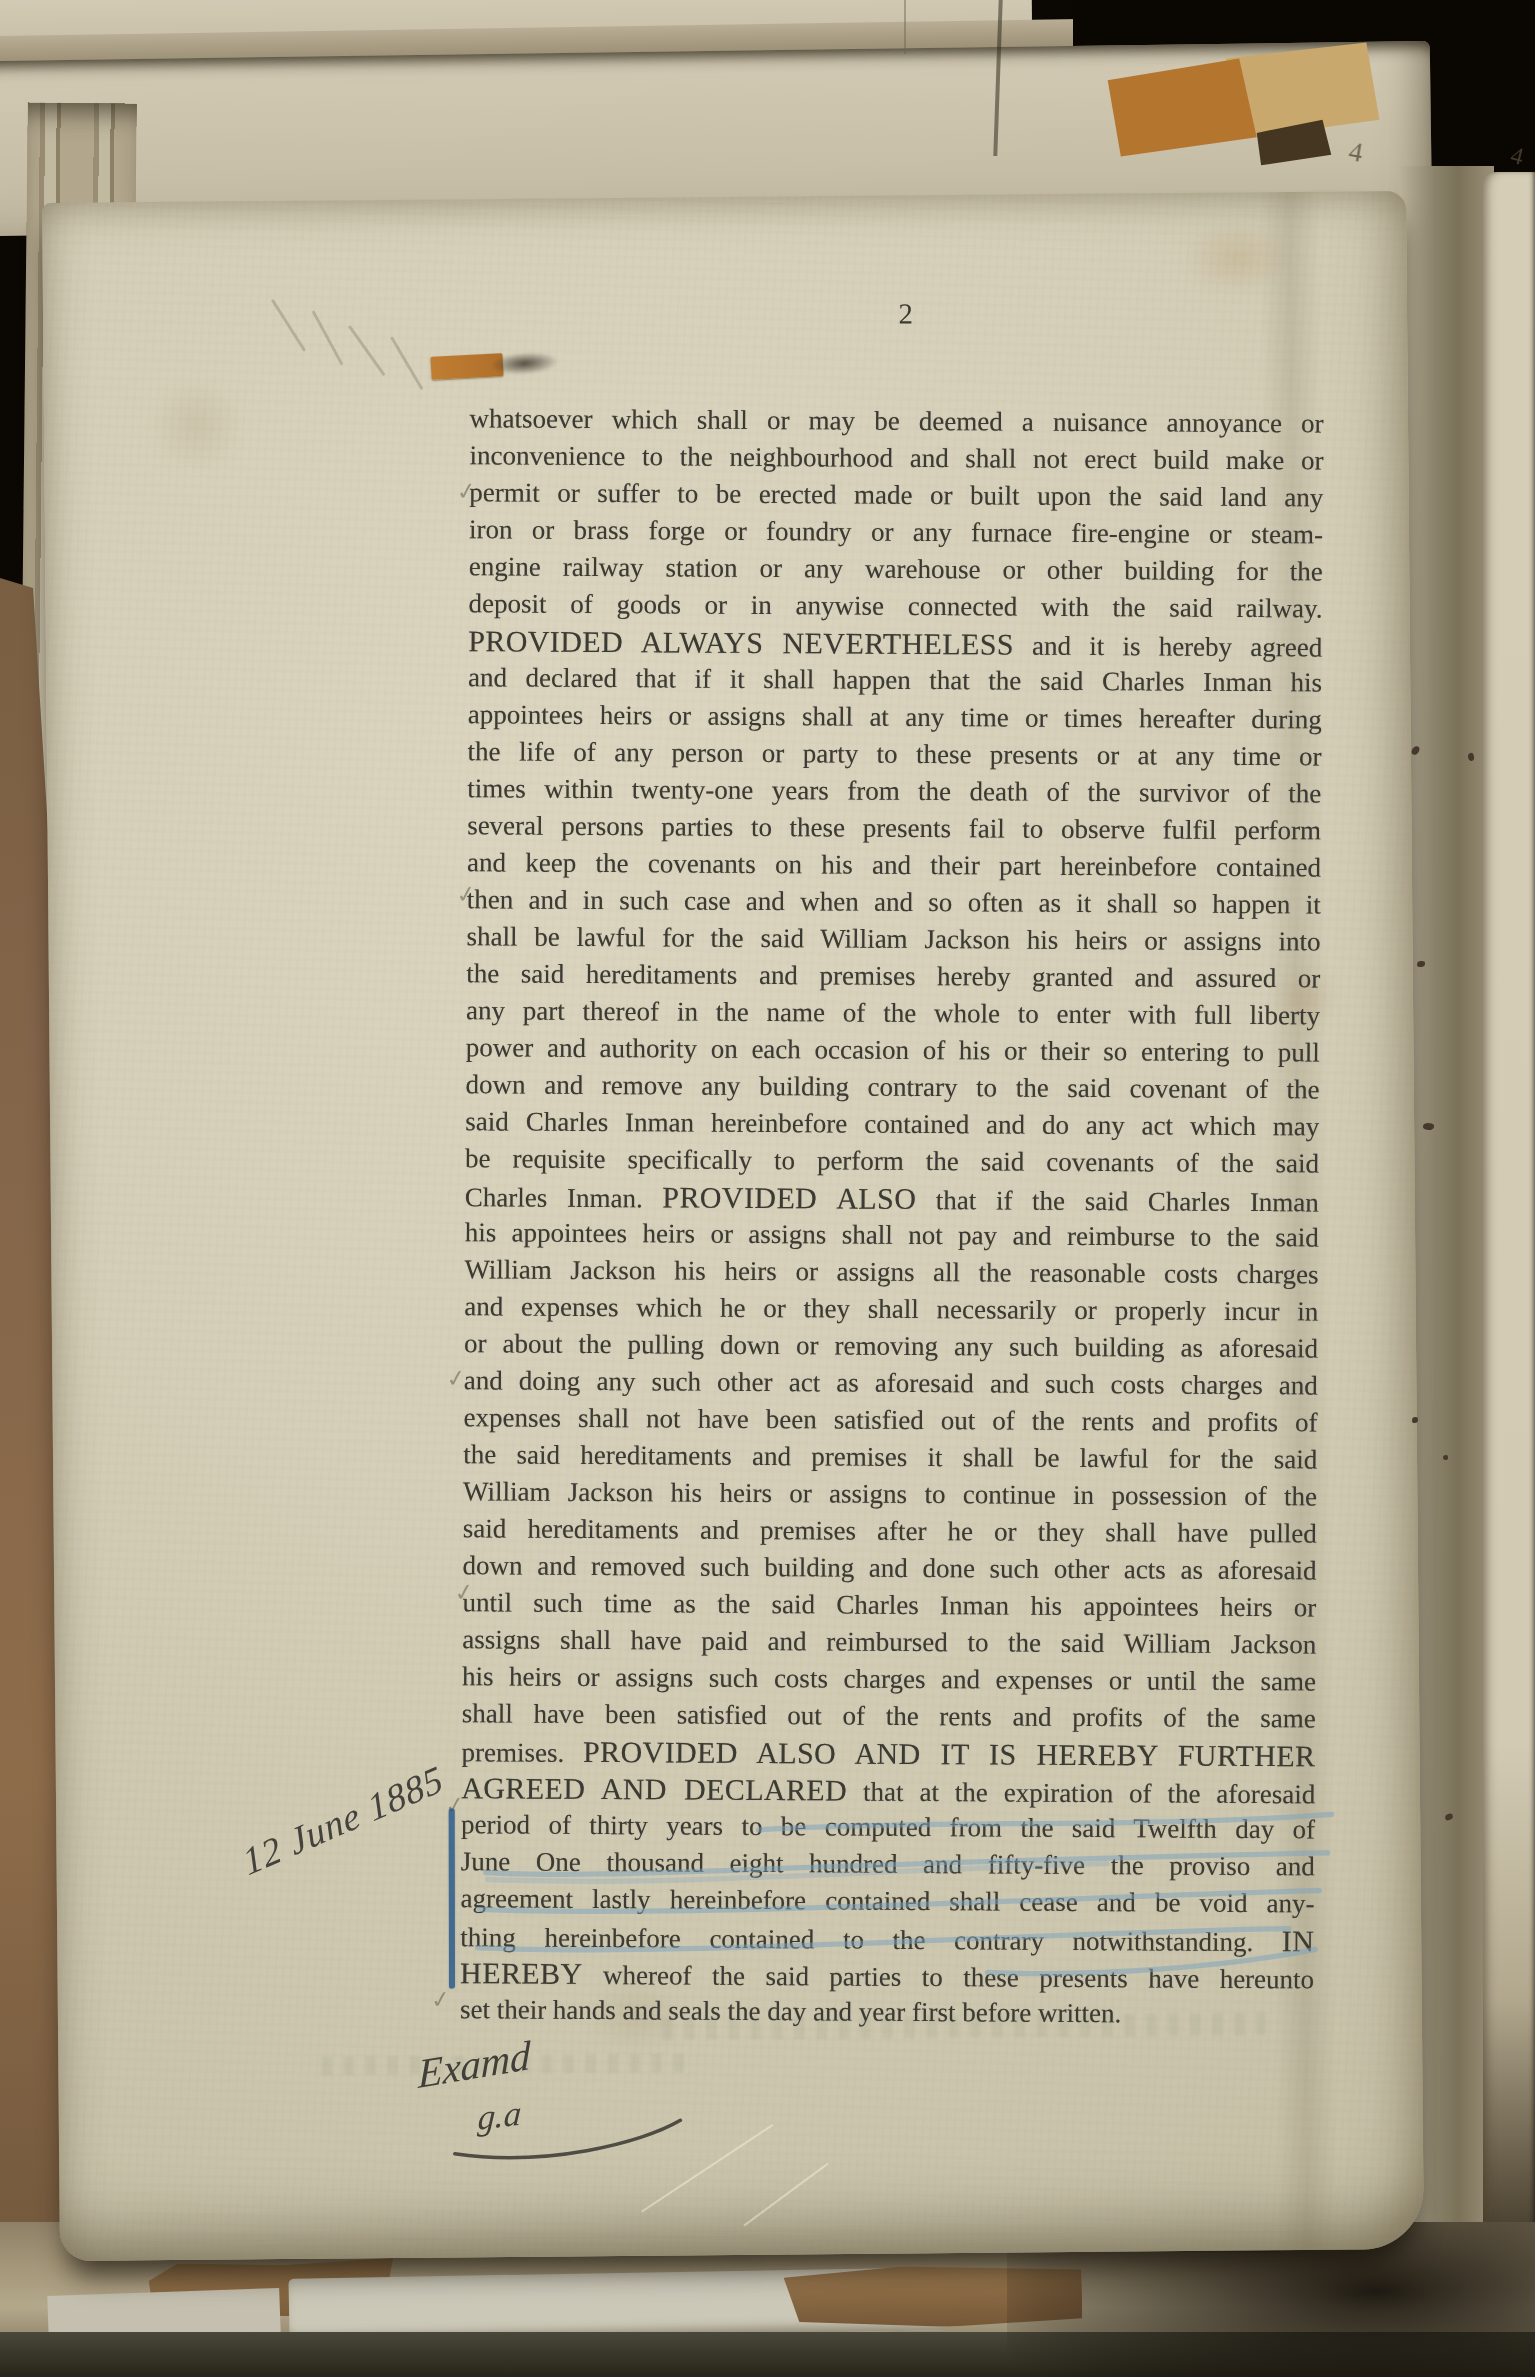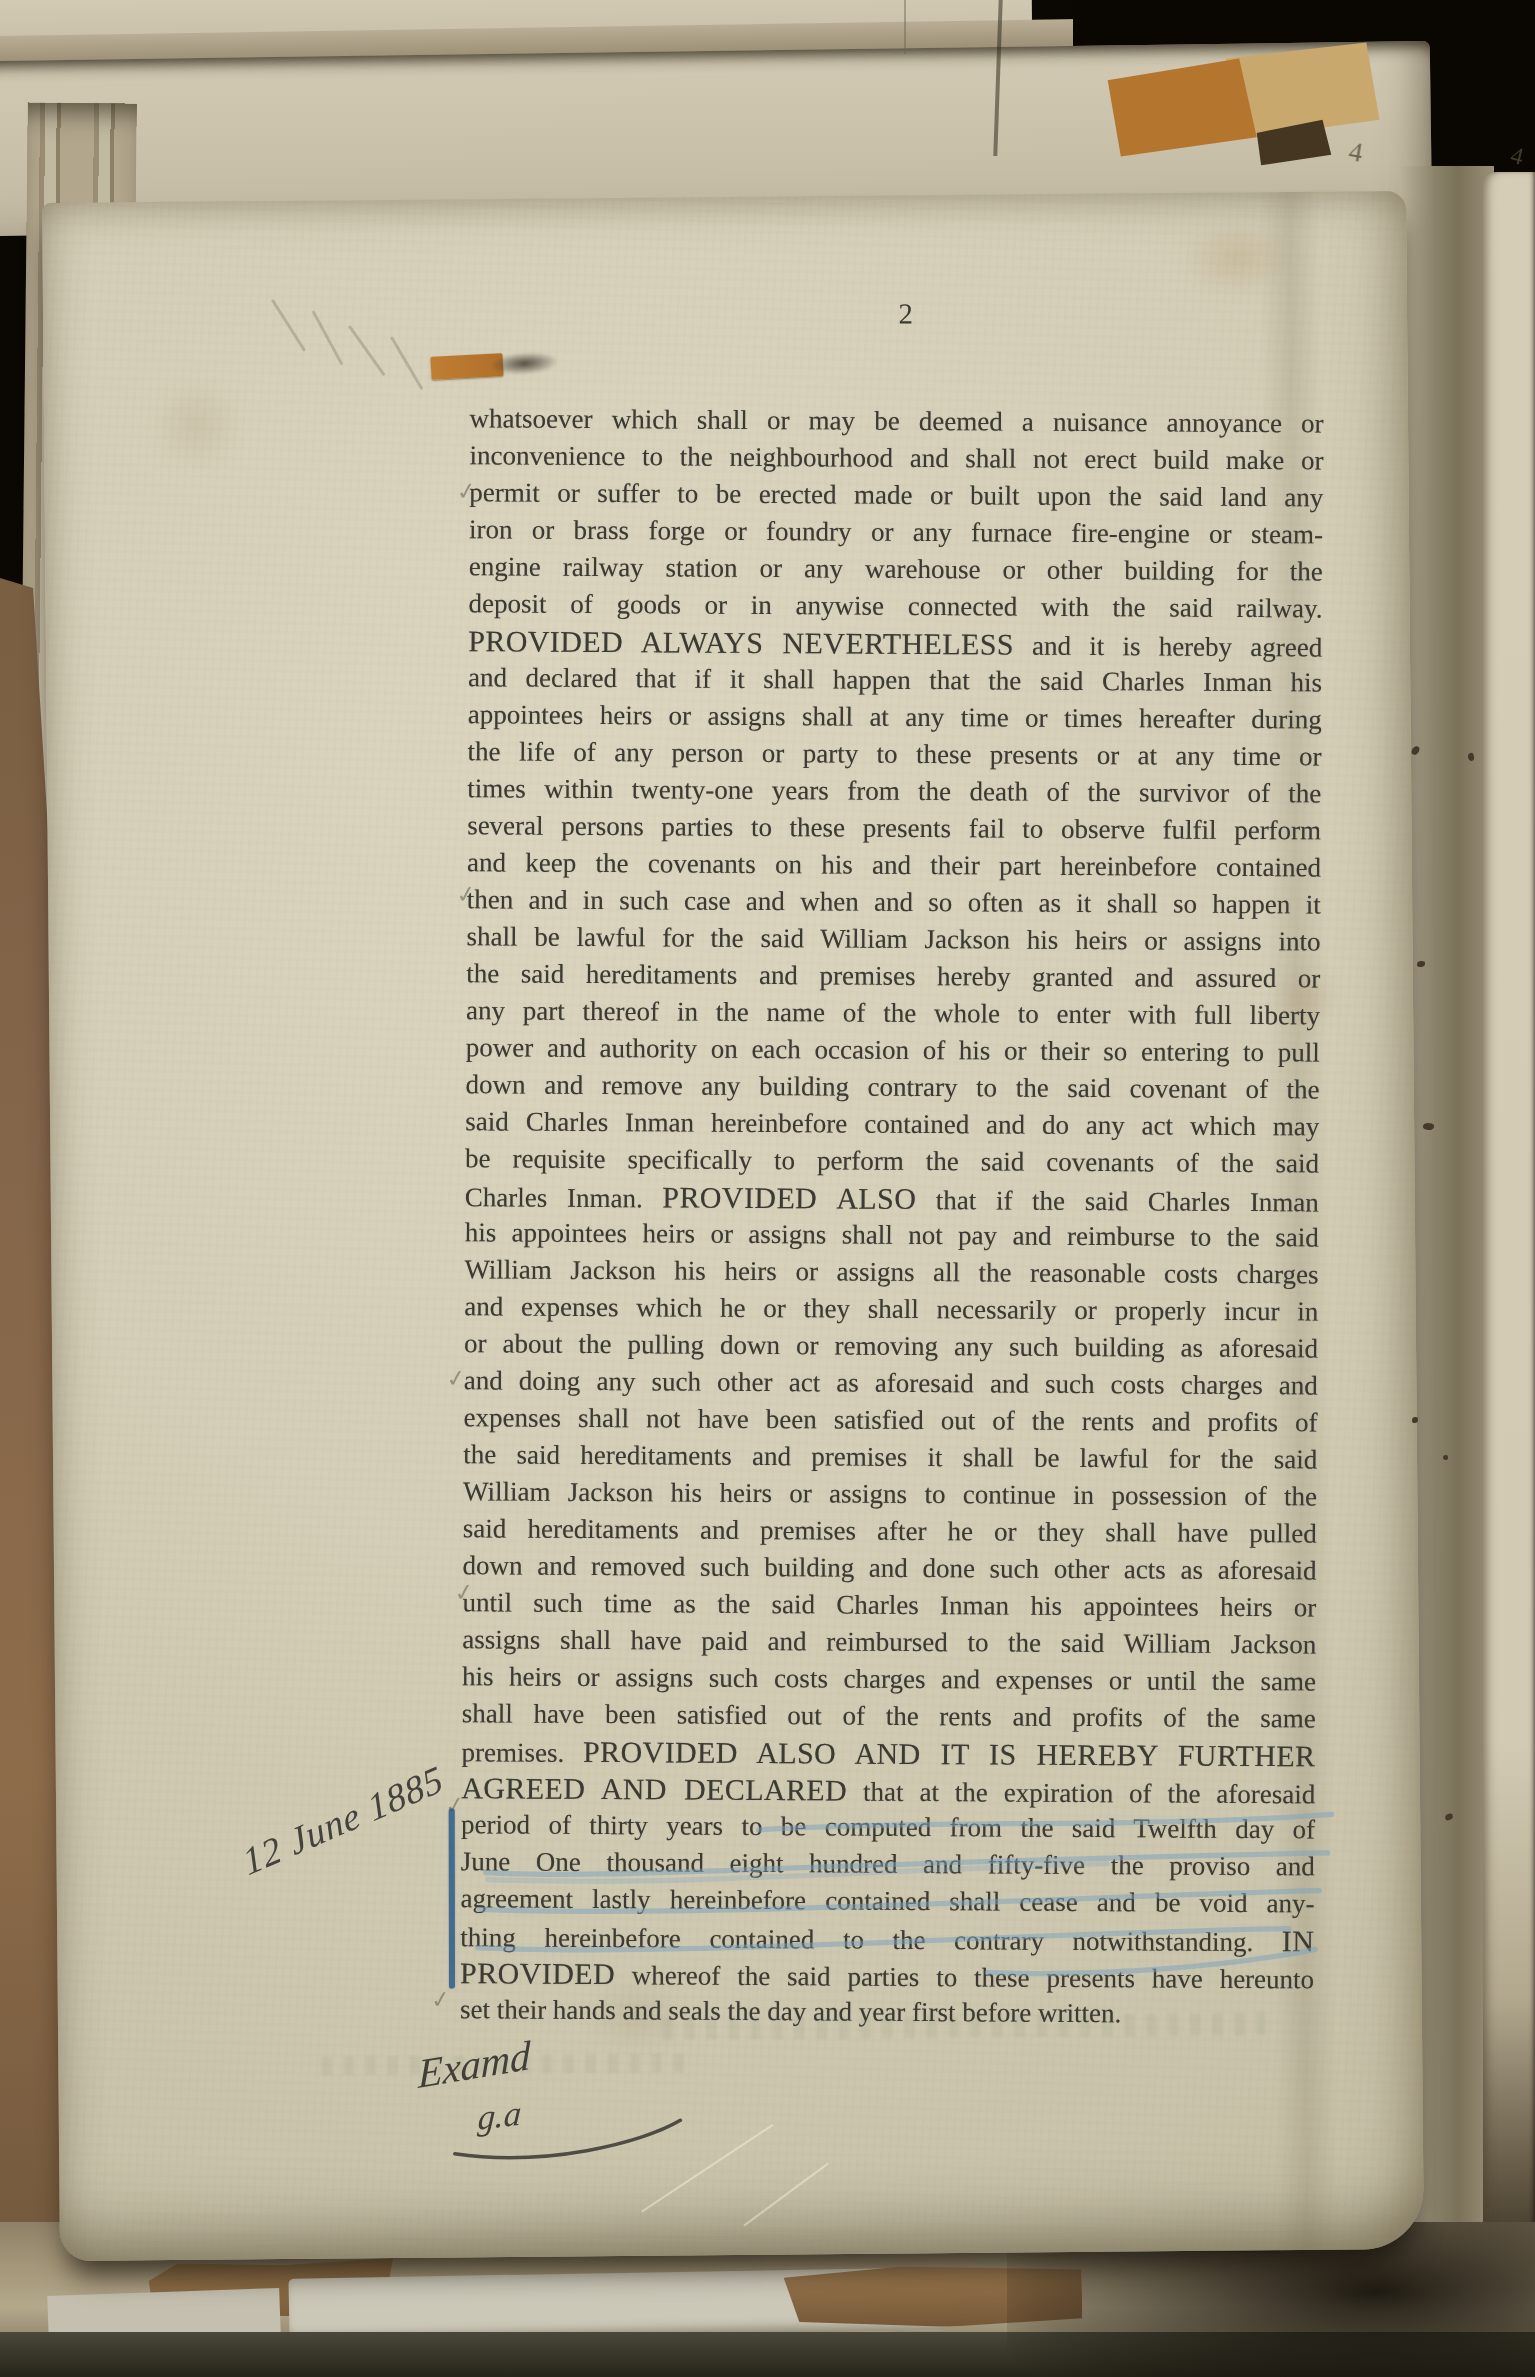--- a/index.html
+++ b/index.html
@@ -194,21 +194,21 @@
         <div class="tl">until such time as the said Charles Inman his appointees heirs or</div>
         <div class="tl">assigns shall have paid and reimbursed to the said William Jackson</div>
         <div class="tl">his heirs or assigns such costs charges and expenses or until the same</div>
         <div class="tl">shall have been satisfied out of the rents and profits of the same</div>
         <div class="tl">premises. <span class="caps">PROVIDED ALSO AND IT IS HEREBY FURTHER</span></div>
         <div class="tl"><span class="caps">AGREED AND DECLARED</span> that at the expiration of the aforesaid</div>
         <div class="tl">period of thirty years to be computed from the said Twelfth day of</div>
         <div class="tl">June One thousand eight hundred and fifty-five the proviso and</div>
         <div class="tl">agreement lastly hereinbefore contained shall cease and be void any-</div>
         <div class="tl">thing hereinbefore contained to the contrary notwithstanding. <span class="caps">IN</span></div>
-        <div class="tl"><span class="caps">PROVIDED</span> whereof the said parties to these presents have hereunto</div>
+        <div class="tl"><span class="caps">HEREBY</span> whereof the said parties to these presents have hereunto</div>
         <div class="tl last">set their hands and seals the day and year first before written.</div>
       </div>
 
     <div class="abs checkmark" style="left:412px;top:278px;">✓</div>
     <div class="abs checkmark" style="left:408px;top:681px;">✓</div>
     <div class="abs checkmark" style="left:394px;top:1165px;">✓</div>
     <div class="abs checkmark" style="left:400px;top:1379px;">✓</div>
     <div class="abs checkmark" style="left:389px;top:1592px;">✓</div>
     <div class="abs checkmark" style="left:373px;top:1786px;">✓</div>
 

